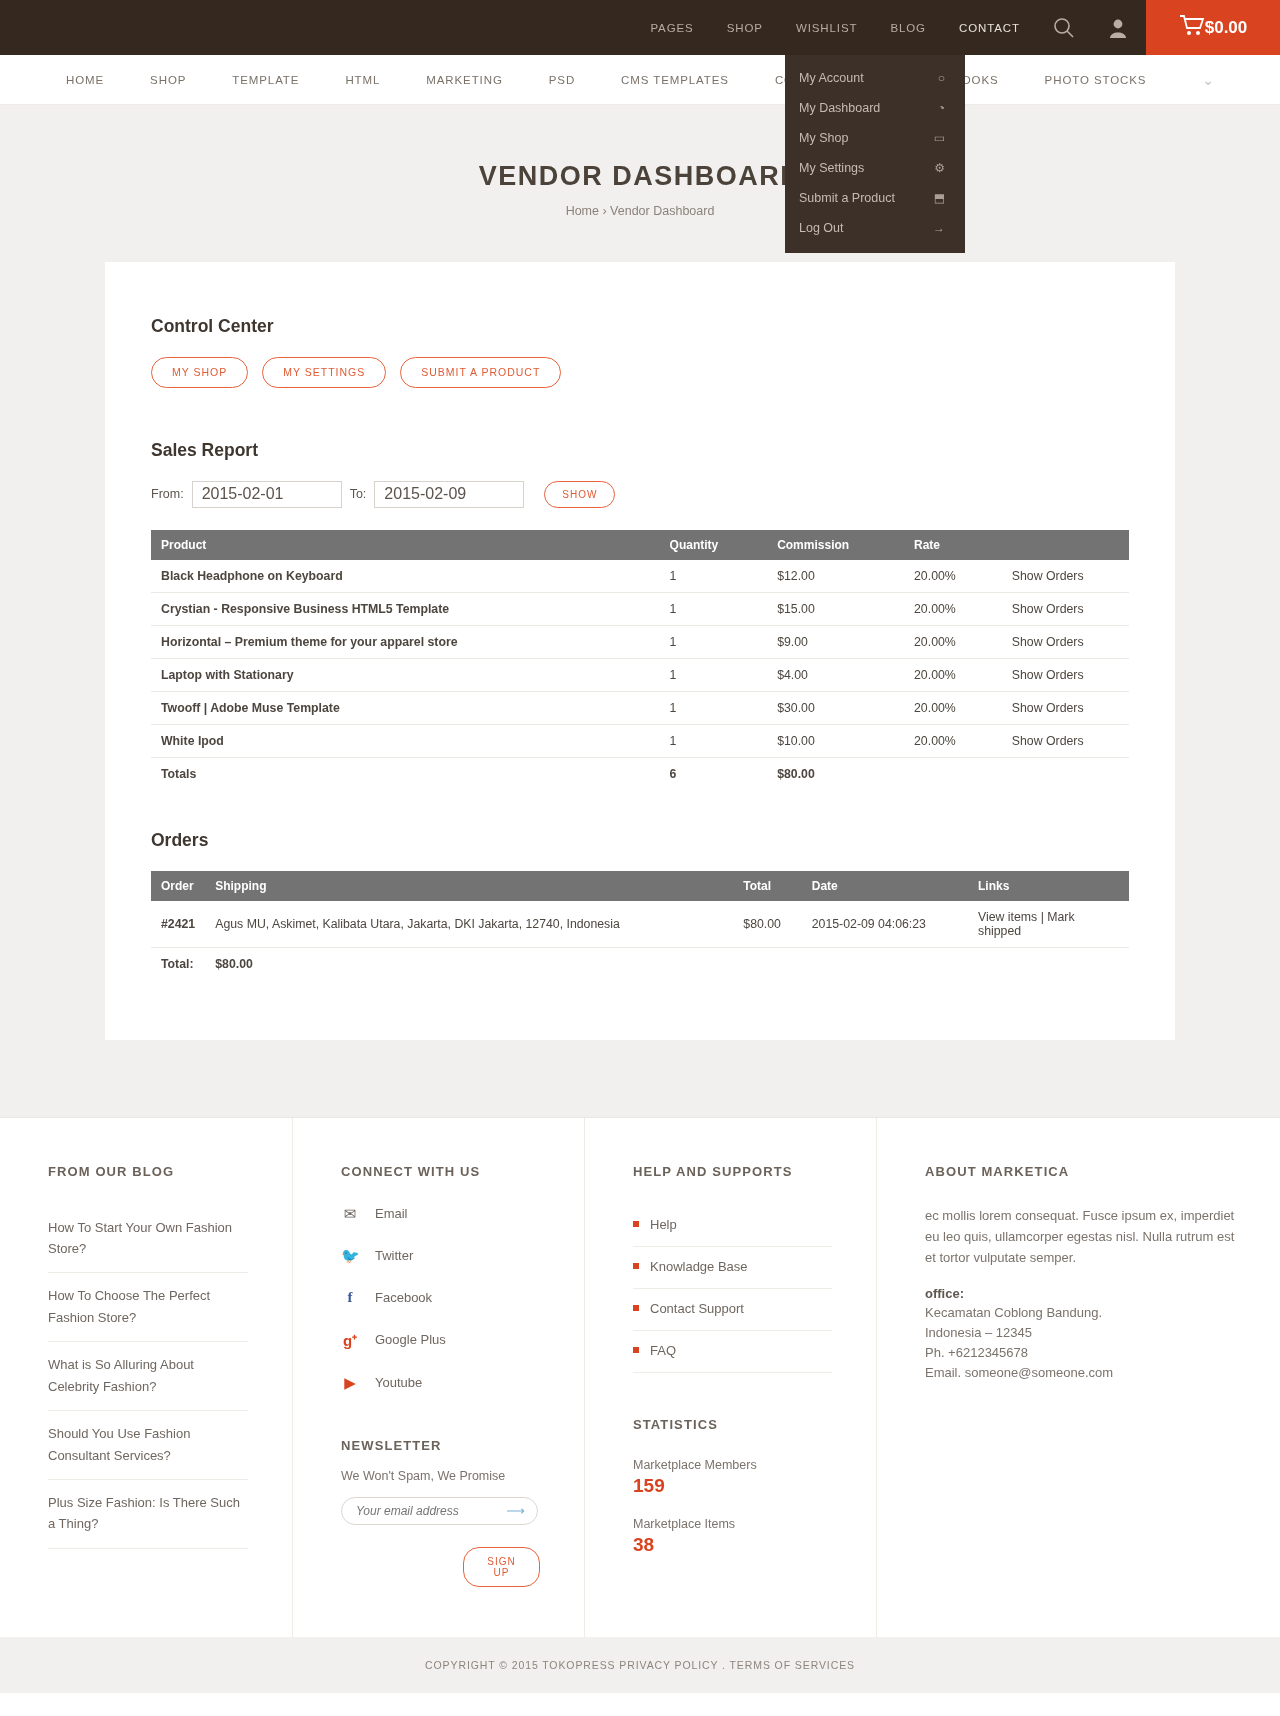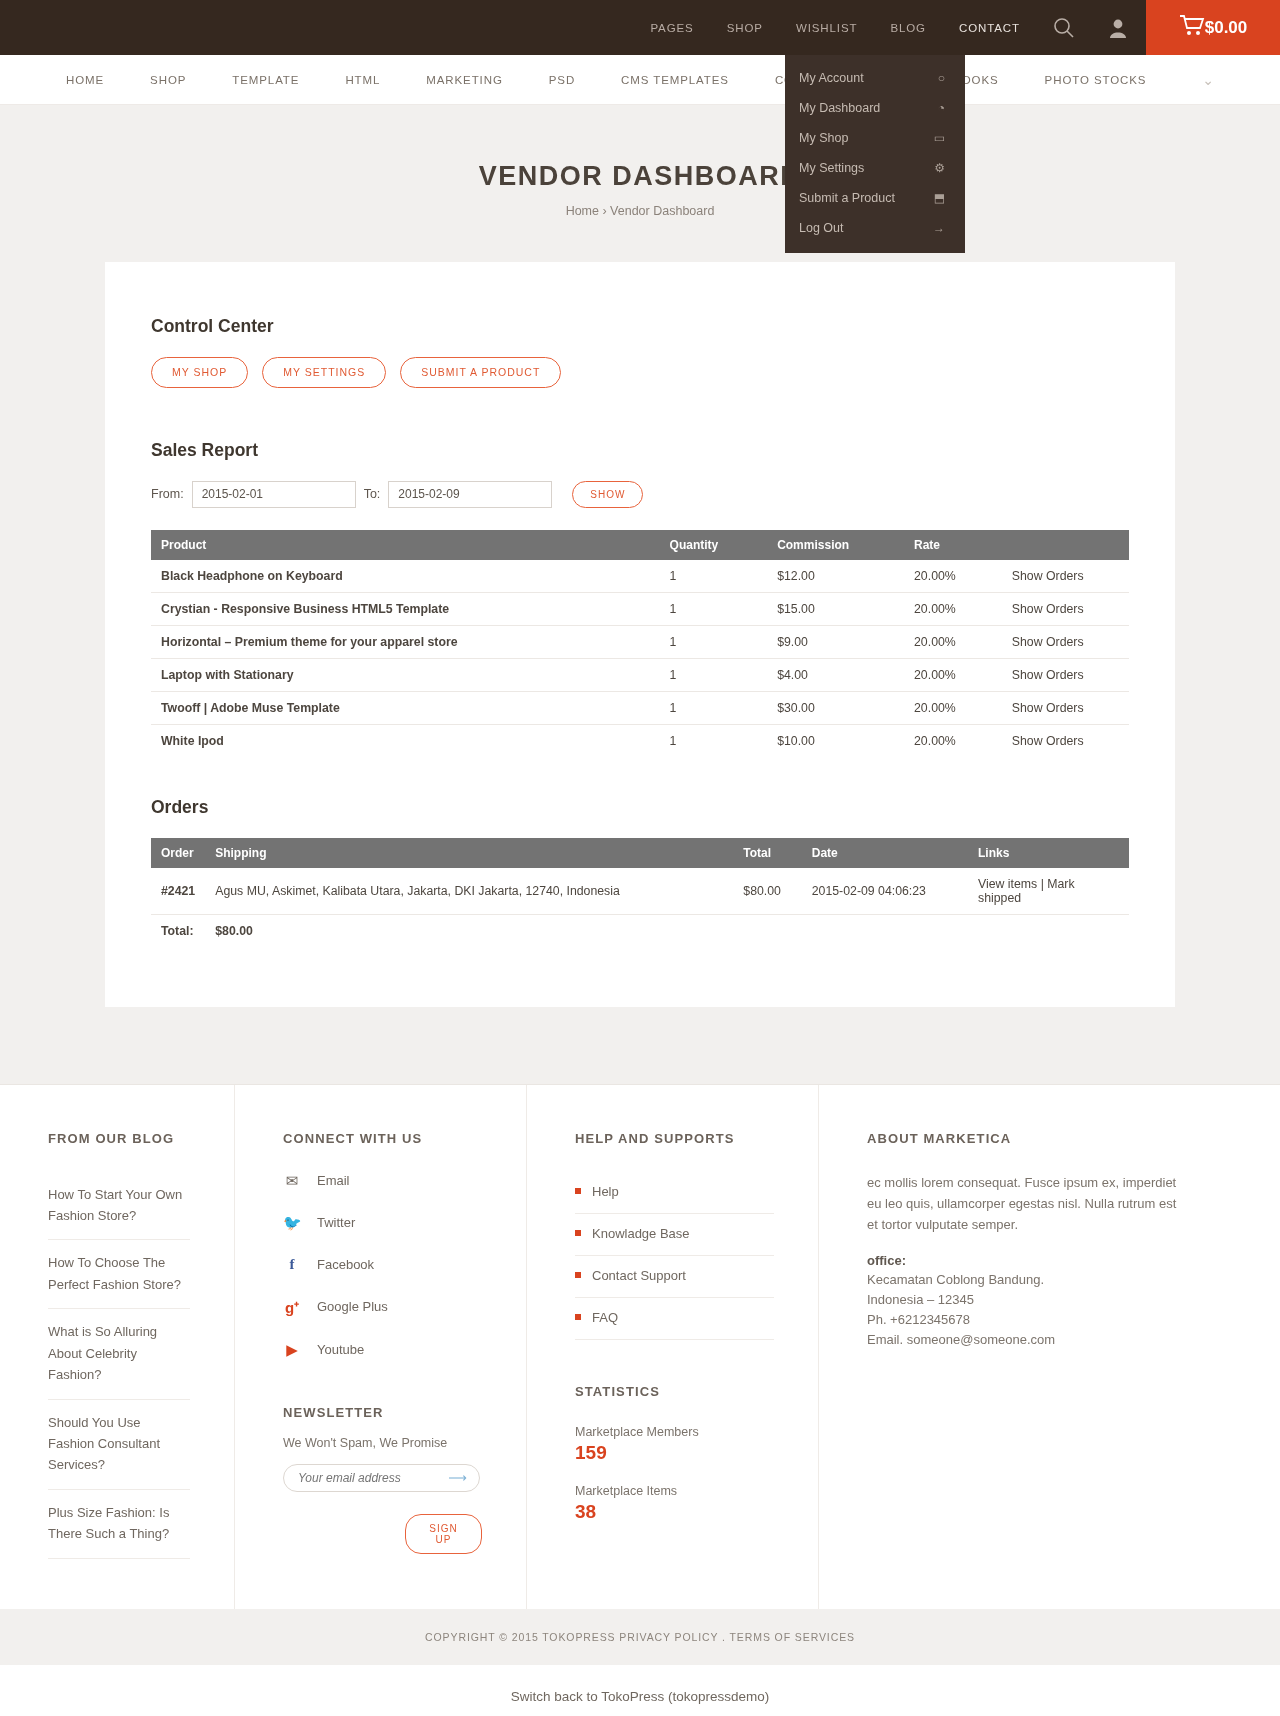--- a/index.html
+++ b/index.html
@@ -158,24 +158,24 @@
   
   .filter-row {
     display: flex;
     align-items: center;
     gap: 8px;
     margin: 18px 0 22px 0;
     font-size: 12.5px;
     color: #5e564e;
   }
   .filter-row input[type=text] {
-    width: 164px;
+    width: 150px;
     height: 27px;
     border: 1px solid #d8d2cc;
-    font-size: 12px;
+    font-size: 16px;
     color: #5c544c;
     padding: 0 9px;
     font-family: "Liberation Sans", sans-serif;
   }
   .show-btn {
     margin-left: 12px;
     border: 1px solid #e8633c;
     color: #e05a33;
     background: #fff;
     border-radius: 17px;
@@ -213,21 +213,21 @@
     background: #fff;
     border-top: 1px solid #eae6e2;
     display: flex;
     padding: 0;
   }
   .fcol {
     padding: 46px 44px 50px 48px;
     border-right: 1px solid #efebe7;
   }
   .fcol:last-child { border-right: none; }
-  .fcol.c1 { width: 235px; }
+  .fcol.c1 { width: 293px; }
   .fcol.c2 { width: 292px; }
   .fcol.c3 { width: 292px; }
   .fcol.c4 { width: 403px; }
   .fhead {
     font-size: 13px;
     letter-spacing: 1.1px;
     color: #6b625a;
     font-weight: bold;
     text-transform: uppercase;
     margin-bottom: 26px;
@@ -477,20 +477,27 @@
             <td>20.00%</td>
             <td>Show Orders</td>
           </tr>
           <tr>
             <td>White Ipod</td>
             <td>1</td>
             <td>$10.00</td>
             <td>20.00%</td>
             <td>Show Orders</td>
           </tr>
+          <tr class="totals">
+            <td>Totals</td>
+            <td>6</td>
+            <td>$80.00</td>
+            <td></td>
+            <td></td>
+          </tr>
         </tbody>
       </table>
 
       <h2 class="sect orders-h">Orders</h2>
 
       <table class="orders-table">
         <thead>
           <tr>
             <th style="width:5.5%">Order</th>
             <th style="width:54%">Shipping</th>

